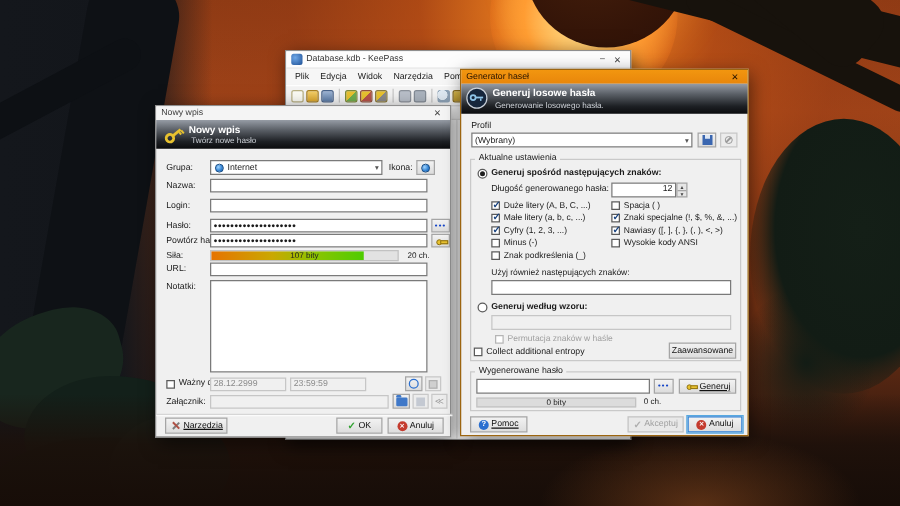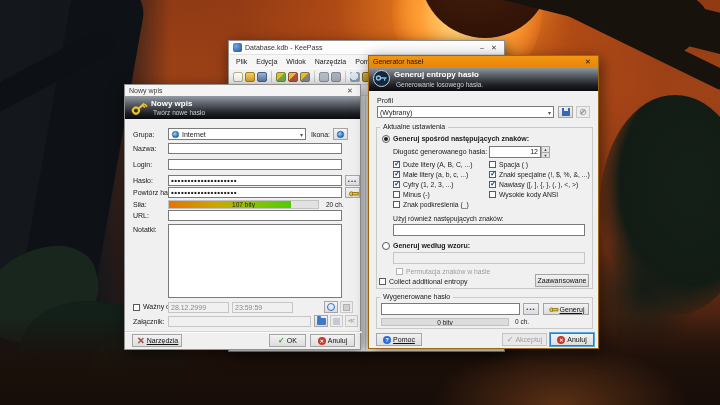--- a/index.html
+++ b/index.html
@@ -262,21 +262,21 @@
       <span class="wbtn" style="color:#241200;">✕</span>
     </div>
     <div class="banner" style="height:24px;">
       <span style="position:absolute; left:4px; top:3px; width:17px; height:17px; border-radius:50%; background:#16263c; border:1.5px solid #c9d0d9;">
         <svg width="14" height="14" viewBox="0 0 14 14" style="position:absolute; left:0px; top:0px;">
           <circle cx="4.5" cy="7" r="2" fill="none" stroke="#8fc4e8" stroke-width="1.4"></circle>
           <rect x="6.5" y="6.3" width="6" height="1.4" fill="#8fc4e8"></rect>
           <rect x="10" y="7.7" width="1.2" height="2" fill="#8fc4e8"></rect>
         </svg>
       </span>
-      <span class="b-title" style="left:25px;">Generuj entropy hasło</span>
+      <span class="b-title" style="left:25px;">Generuj losowe hasła</span>
       <span class="b-sub" style="left:27px; top:14px;">Generowanie losowego hasła.</span>
     </div>
 
     <span class="lbl" style="left:8px; top:41px;">Profil</span>
     <div class="combo" style="left:8px; top:50px; width:177px; height:12px;">
       <span>(Wybrany)</span>
       <span class="arrow">▾</span>
     </div>
     <div class="sqbtn" style="left:189px; top:50px; width:15px; height:12px;">
       <span class="ico-disk"></span>

